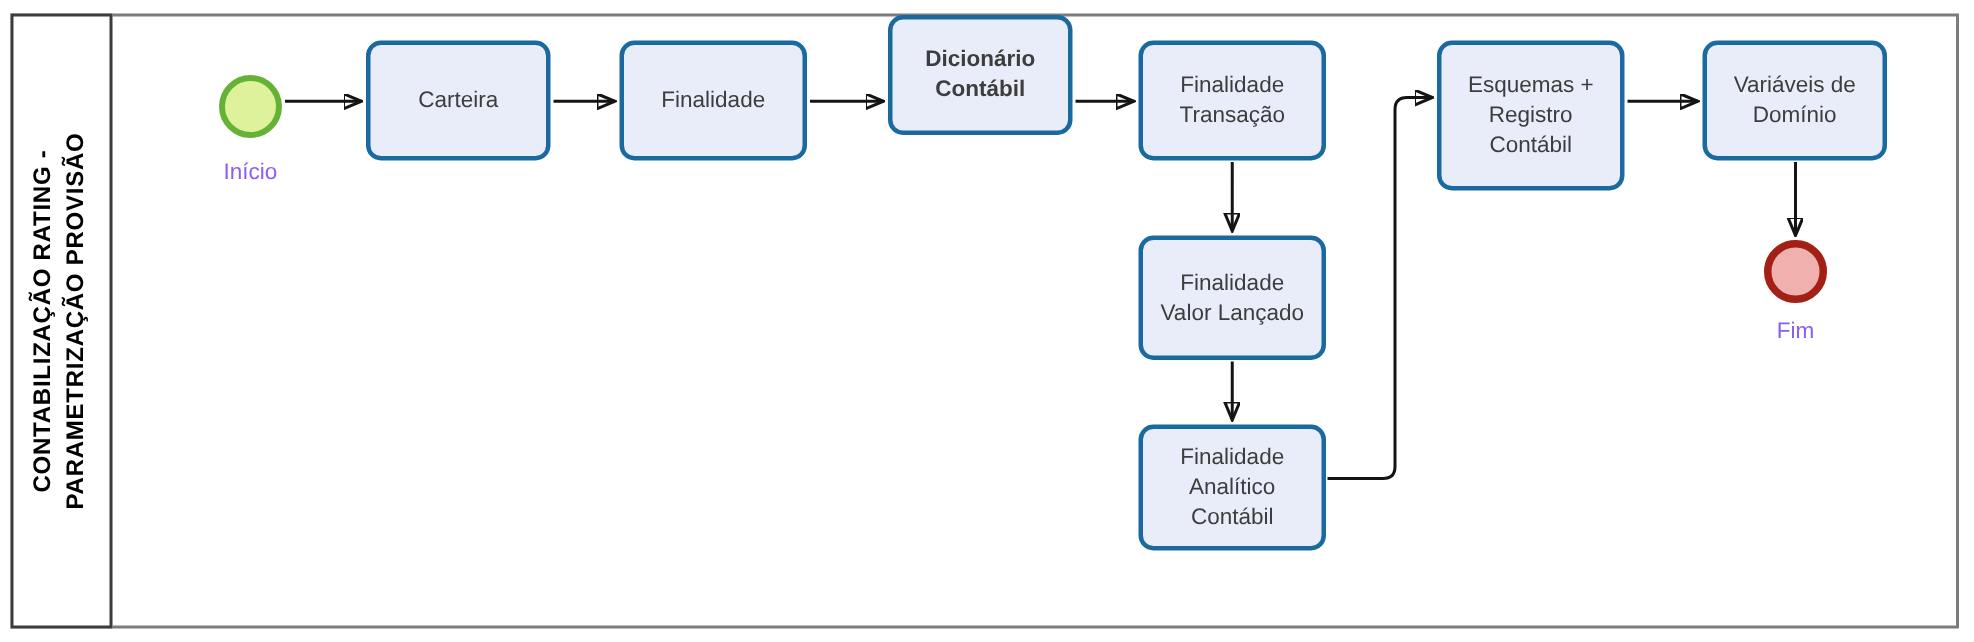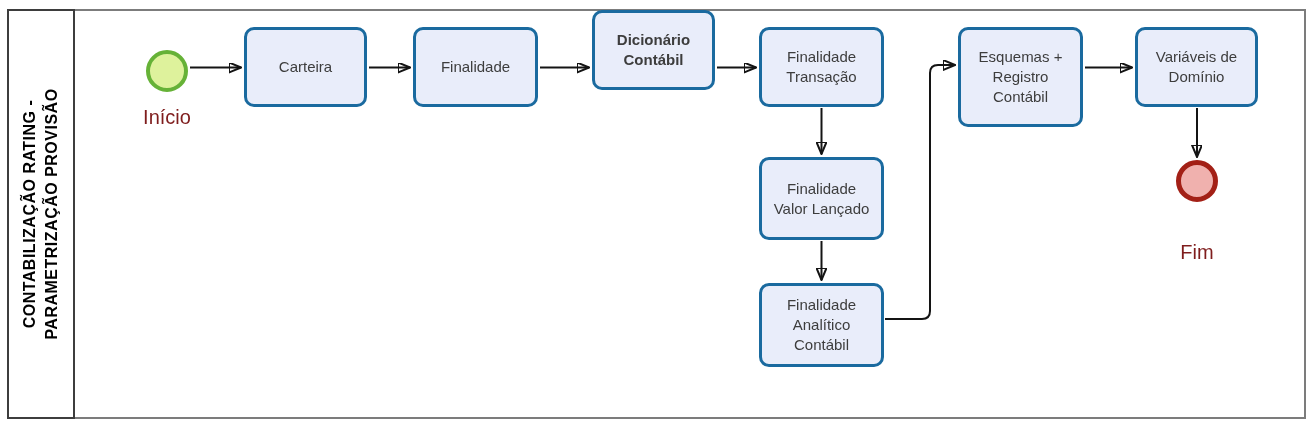--- a/index.html
+++ b/index.html
@@ -69,25 +69,25 @@
   .event.start {
     left: 146px; top: 50px; width: 42px; height: 42px;
     background: #def29c; border: 4px solid #66b237;
   }
   .event.end {
     left: 1176px; top: 160px; width: 42px; height: 42px;
     background: #f0b1ae; border: 5px solid #a32016;
   }
   .evt-label {
     position: absolute;
-    font-size: 20px; color: #7f1d1d;
+    font-size: 15px; color: #8b5cf6;
     text-align: center;
   }
   .lbl-inicio { left: 127px;  top: 106px; width: 80px; }
-  .lbl-fim    { left: 1157px; top: 212px; width: 80px; margin-top: 29px; }
+  .lbl-fim    { left: 1157px; top: 212px; width: 80px; }
 </style>
 </head>
 <body>
 
 <div class="canvas">
 
   <div class="pool"></div>
 
   <div class="lane">
     <div class="lane-title">CONTABILIZAÇÃO RATING -

